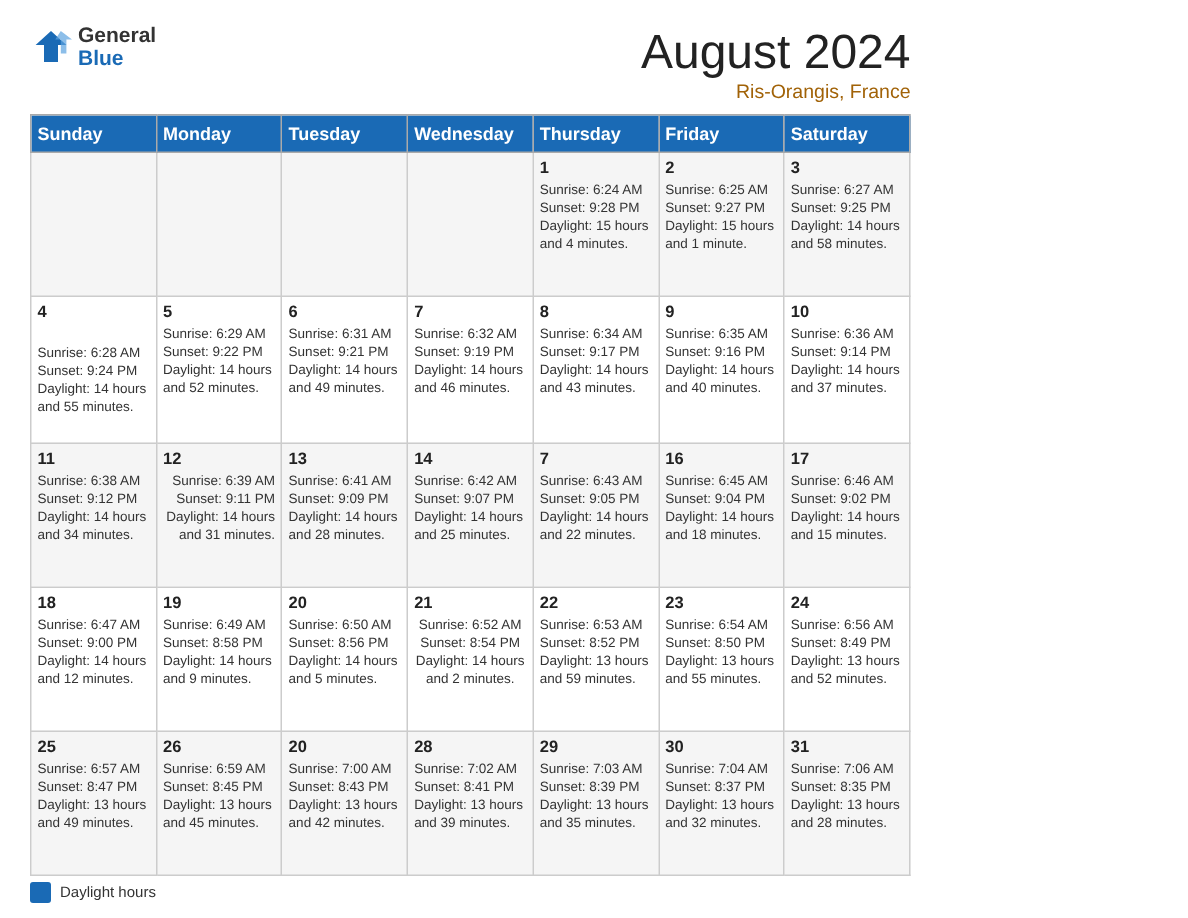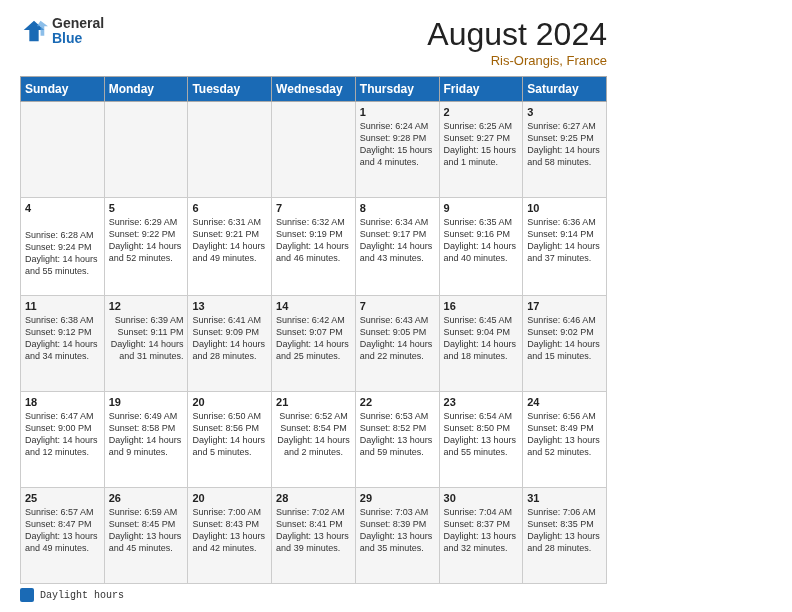--- a/index.html
+++ b/index.html
@@ -98,21 +98,20 @@
     td.empty {
       background: #f9f9f9;
     }
     .footer {
       display: flex;
       align-items: center;
       gap: 6px;
       margin-top: 4px;
       font-size: 10px;
       color: #333;
-      font-family: Liberation Mono, monospace;
     }
     .footer-icon {
       width: 14px;
       height: 14px;
       background: #1a6ab5;
       border-radius: 2px;
       display: inline-block;
     }
   </style>
 </head>

